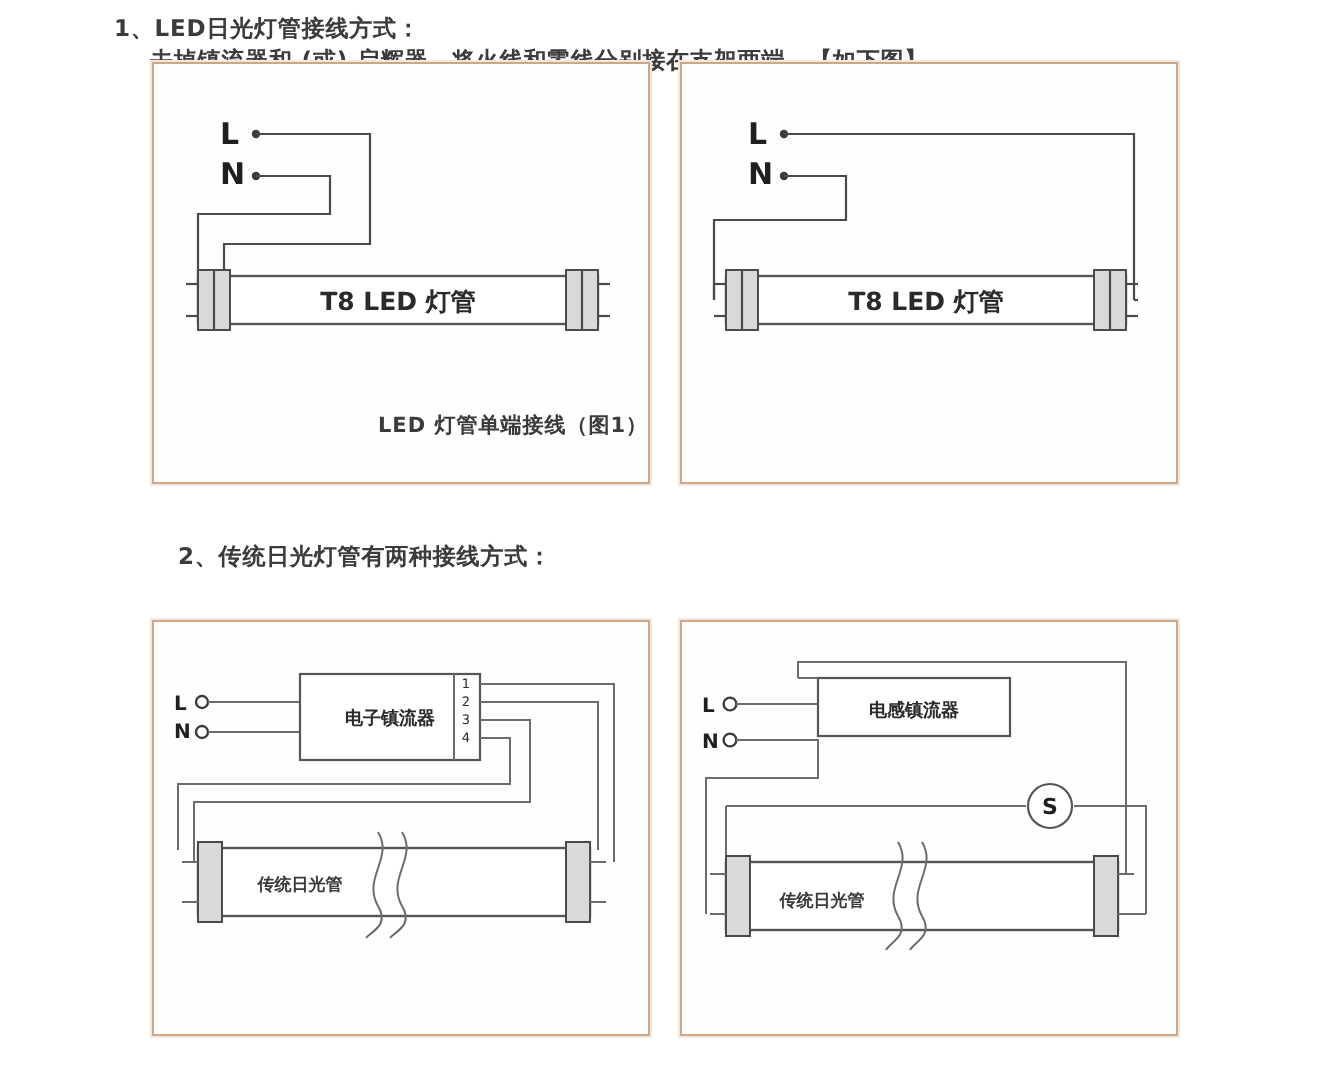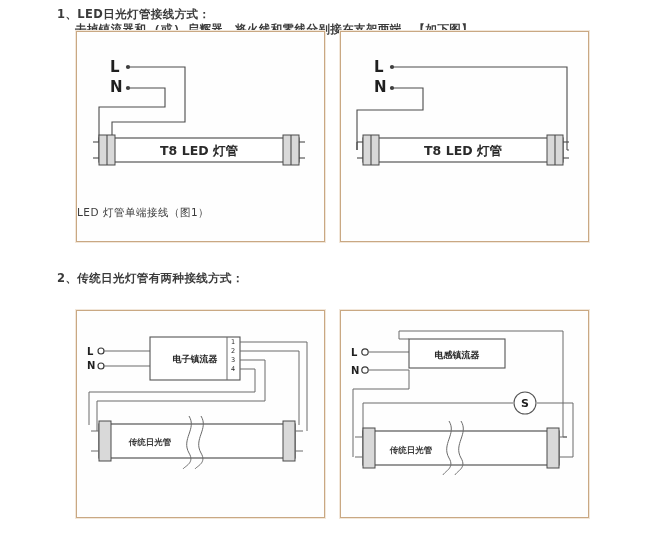--- a/index.html
+++ b/index.html
@@ -20,36 +20,36 @@
   .heading-block { position: absolute; left: 0; top: 0; width: 669px; }
   .hline {
     color: #3b3b3b;
     font-size: 11.5px;
     font-weight: bold;
     letter-spacing: 0.4px;
     white-space: nowrap;
     line-height: 16px;
   }
   .hline.l1 { margin-left: 57px; }
-  .hline.l2 { margin-left: 75px; font-family: Liberation Mono, monospace; }
+  .hline.l2 { margin-left: 75px; }
 
   
   .panel {
     position: absolute;
     background: #fefefe;
     border: 1.6px solid #c9a883;
     outline: 1px solid #f2e7da;
   }
   .panel-caption {
     position: absolute;
     width: 100%;
-    text-align: left;
+    text-align: right;
     color: #3b3b3b;
     font-size: 10.5px;
-    font-weight: normal;
+    font-weight: bold;
     letter-spacing: 0.5px;
     white-space: nowrap;
   }
 
   svg { display: block; }
   .wire { fill: none; stroke: #4a4a4a; stroke-width: 1.1; }
   .wire-thin { fill: none; stroke: #6b6b6b; stroke-width: 1; }
   .tube-body { fill: #ffffff; stroke: #555555; stroke-width: 1.2; }
   .capfill { fill: #d9d9d9; stroke: #4a4a4a; stroke-width: 1; }
   .box-outline { fill: #ffffff; stroke: #555555; stroke-width: 1.1; }
@@ -149,21 +149,21 @@
       <line class="wire" x1="222" y1="126" x2="228" y2="126"></line>
       <line class="wire" x1="214" y1="103" x2="214" y2="133"></line>
 
       <line class="wire" x1="16" y1="118" x2="16" y2="110"></line>
       <line class="wire" x1="226" y1="118" x2="228" y2="118"></line>
 
       <text class="tube-text" x="122" y="123">T8 LED 灯管</text>
     </svg>
   </div>
 
-  <div class="heading-block" style="top:270px;">
+  <div class="heading-block" style="top:270px;padding-left:32px;">
     <div class="hline l1">2、传统日光灯管有两种接线方式：</div>
   </div>
 
   <div class="panel" style="left:76px; top:310px; width:249px; height:208px;">
     <svg width="245" height="204" viewBox="0 0 245 204">
 
       <text class="lbl-LN-sm" x="10" y="44">L</text>
       <text class="lbl-LN-sm" x="10" y="58">N</text>
       <circle class="dot-open" cx="24" cy="40" r="3"></circle>
       <circle class="dot-open" cx="24" cy="55" r="3"></circle>

